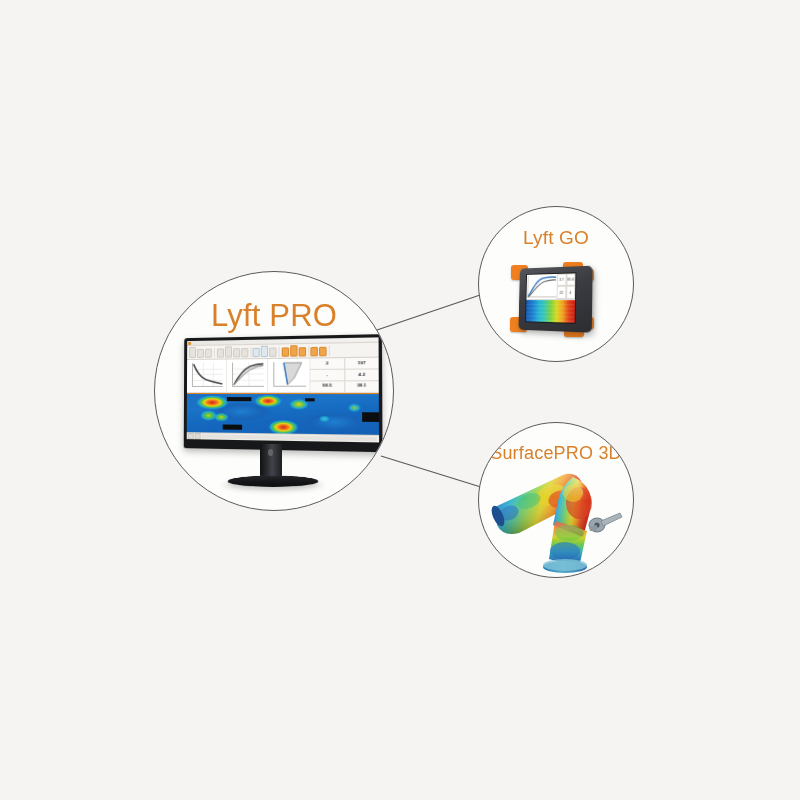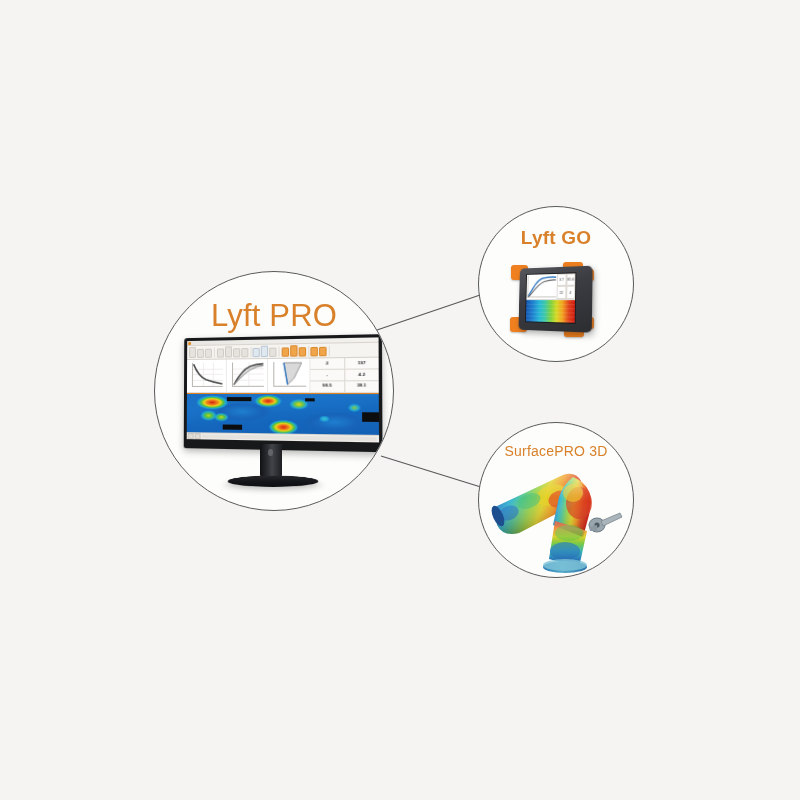--- a/index.html
+++ b/index.html
@@ -33,23 +33,23 @@
     letter-spacing:.2px;
     white-space:nowrap;
   }
 
   
   #node-pro{left:154px;top:271px;width:240px;height:240px;}
   #node-pro .node-label{top:26px;font-size:31px;}
 
   
   #node-go{left:478px;top:206px;width:156px;height:156px;}
-  #node-go .node-label{top:20px;font-size:19px;font-weight:bold;}
+  #node-go .node-label{top:20px;font-size:19px;}
   #node-3d{left:478px;top:422px;width:156px;height:156px;}
-  #node-3d .node-label{top:20px;font-size:14px;}
+  #node-3d .node-label{top:20px;font-size:18px;}
 
   
   #monitor{
     position:absolute;left:29px;top:66px;width:188px;height:150px;
   }
   .mon-bezel{
     position:absolute;left:0;top:0;width:188px;height:110px;
     background:#17181a;
     border-radius:3px 3px 2px 2px;
     transform:perspective(520px) rotateY(-11deg) rotateX(1.5deg);

